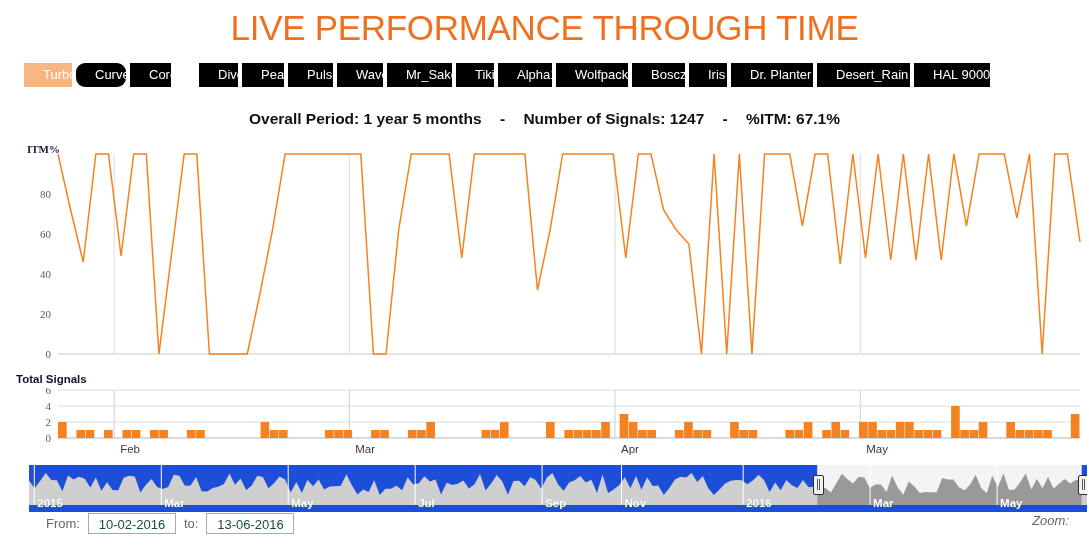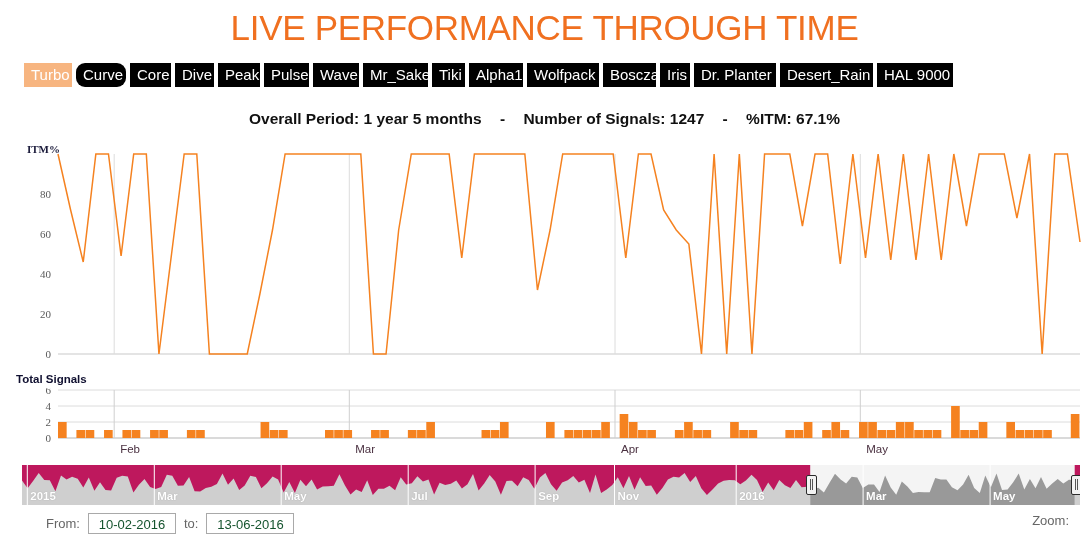--- a/index.html
+++ b/index.html
@@ -39,25 +39,25 @@
     position: absolute;
     left: 24px;
     top: 63px;
     display: flex;
     align-items: stretch;
     gap: 4px;
   }
   .tab-btn {
     background: #000000;
     color: #ffffff;
-    font-size: 15px;
+    font-size: 13px;
     font-family: "Liberation Sans", sans-serif;
     line-height: 24px;
     height: 24px;
-    padding: 0 7px;
+    padding: 0 19px;
     white-space: nowrap;
     cursor: pointer;
     border: 0;
     display: inline-block;
     box-sizing: border-box;
   }
   .tab-btn.active {
     background: #f7b580;
     color: #ffffff;
   }
@@ -114,25 +114,25 @@
   #xaxis-labels span {
     position: absolute;
     font-size: 11.5px;
     color: #4a3040;
     font-family: "Liberation Sans", sans-serif;
   }
 
   
   #navigator {
     position: absolute;
-    left: 22px;
+    left: 29px;
     top: 465px;
     width: 1058px;
-    height: 40px;
-    background: #be185d;
+    height: 47px;
+    background: #1d4ed8;
     overflow: hidden;
   }
   #nav-labels span {
     position: absolute;
     bottom: 3px;
     font-size: 11.5px;
     color: #ffffff;
     font-family: "Liberation Sans", sans-serif;
     font-weight: bold;
     text-shadow: 0 0 1px rgba(120,120,120,.6);
@@ -190,20 +190,21 @@
     line-height: 21px;
     box-sizing: border-box;
     cursor: text;
   }
   #zoom-group {
     position: absolute;
     right: 20px;
     top: 4px;
     display: flex;
     align-items: flex-start;
+    font-style: italic;
   }
   #zoom-buttons { display: flex; }
   .zoom-btn {
     height: 22px;
     line-height: 20px;
     padding: 0 9px;
     font-size: 12.5px;
     color: #222222;
     background: linear-gradient(#fbfbfb, #e4e4e4);
     border: 1px solid #a8a8a8;
@@ -219,21 +220,21 @@
 <body>
 
 <div id="app">
 
   <div id="page-title">LIVE PERFORMANCE THROUGH TIME</div>
 
   <div id="tab-bar">
       <div class="tab-btn active" style="width: 48px; text-align: center;">Turbo</div>
       <div class="tab-btn" style="width: 50px; text-align: center; border-radius: 9px;">Curve</div>
       <div class="tab-btn" style="width: 41px; text-align: center;">Core</div>
-      <div class="tab-btn" style="width: 39px; text-align: center;">Dive</div>
+      <div class="tab-btn" style="width: 39px; text-align: center; margin-left: 24px;">Dive</div>
       <div class="tab-btn" style="width: 42px; text-align: center;">Peak</div>
       <div class="tab-btn" style="width: 45px; text-align: center;">Pulse</div>
       <div class="tab-btn" style="width: 46px; text-align: center;">Wave</div>
       <div class="tab-btn" style="width: 65px; text-align: center;">Mr_Sake</div>
       <div class="tab-btn" style="width: 33px; text-align: center;">Tiki</div>
       <div class="tab-btn" style="width: 54px; text-align: center;">Alpha1</div>
       <div class="tab-btn" style="width: 72px; text-align: center;">Wolfpack</div>
       <div class="tab-btn" style="width: 53px; text-align: center;">Boscza</div>
       <div class="tab-btn" style="width: 30px; text-align: center;">Iris</div>
       <div class="tab-btn" style="width: 82px; text-align: center;">Dr. Planter</div>

